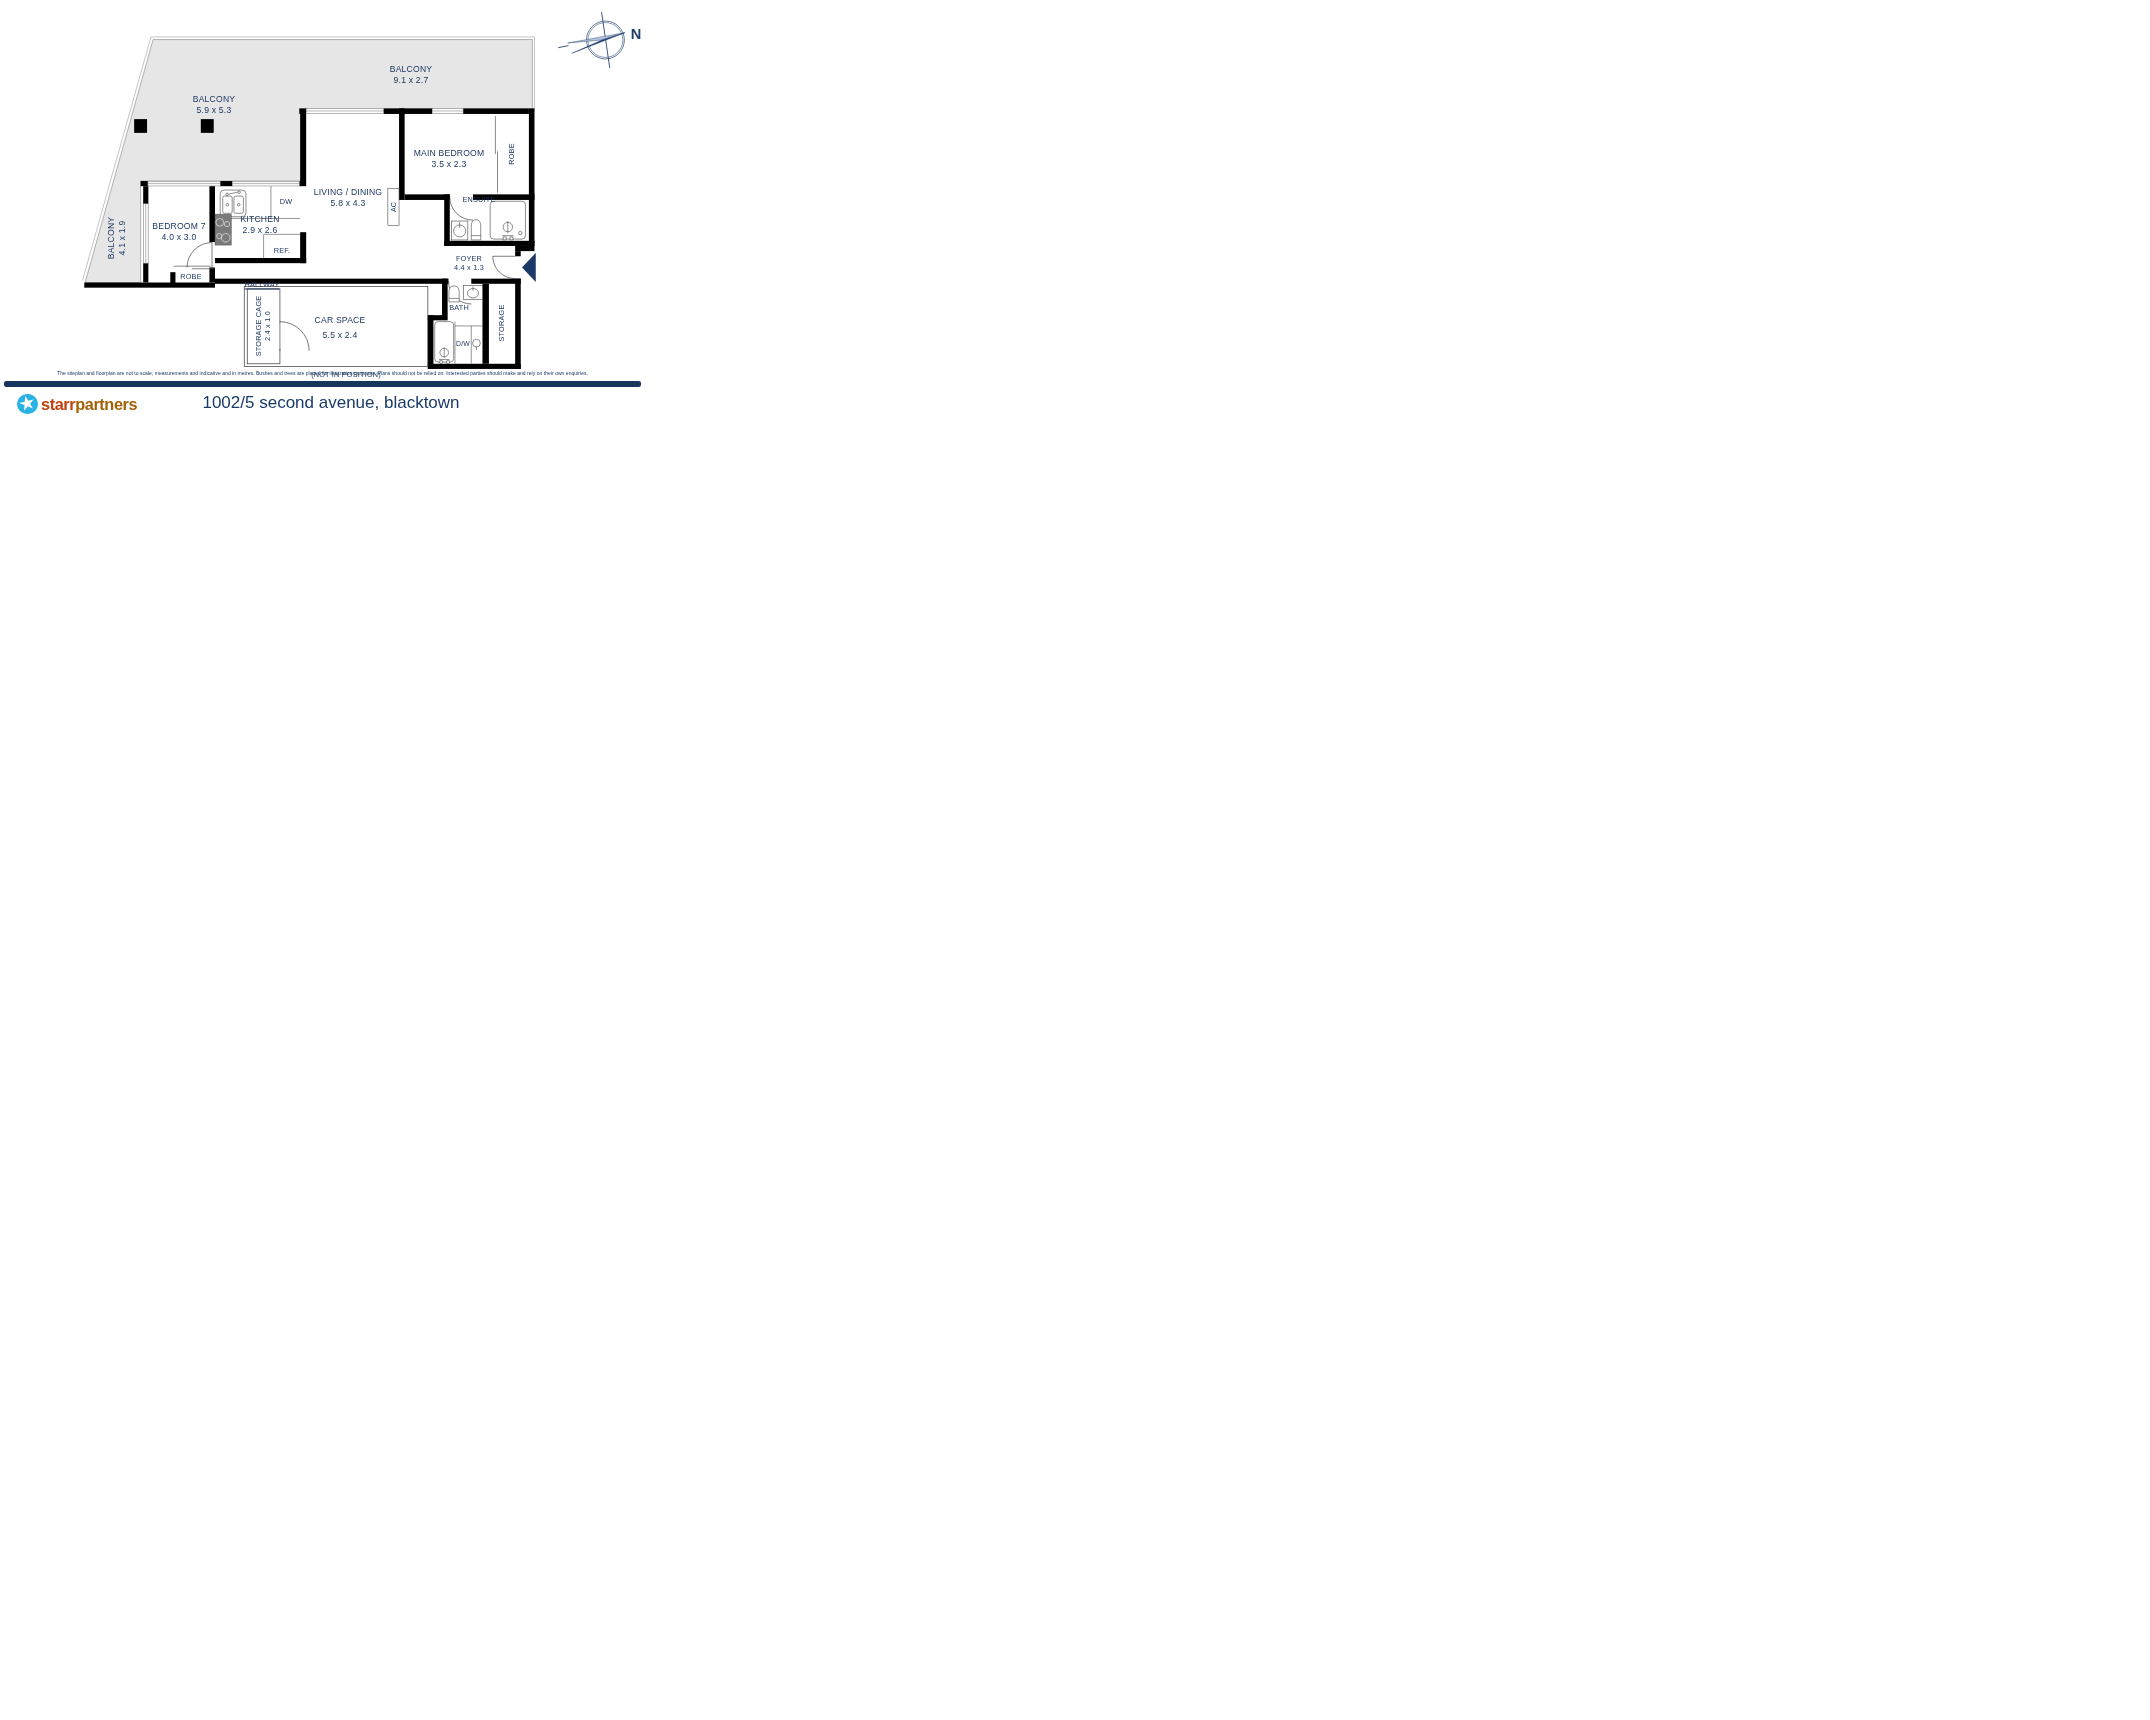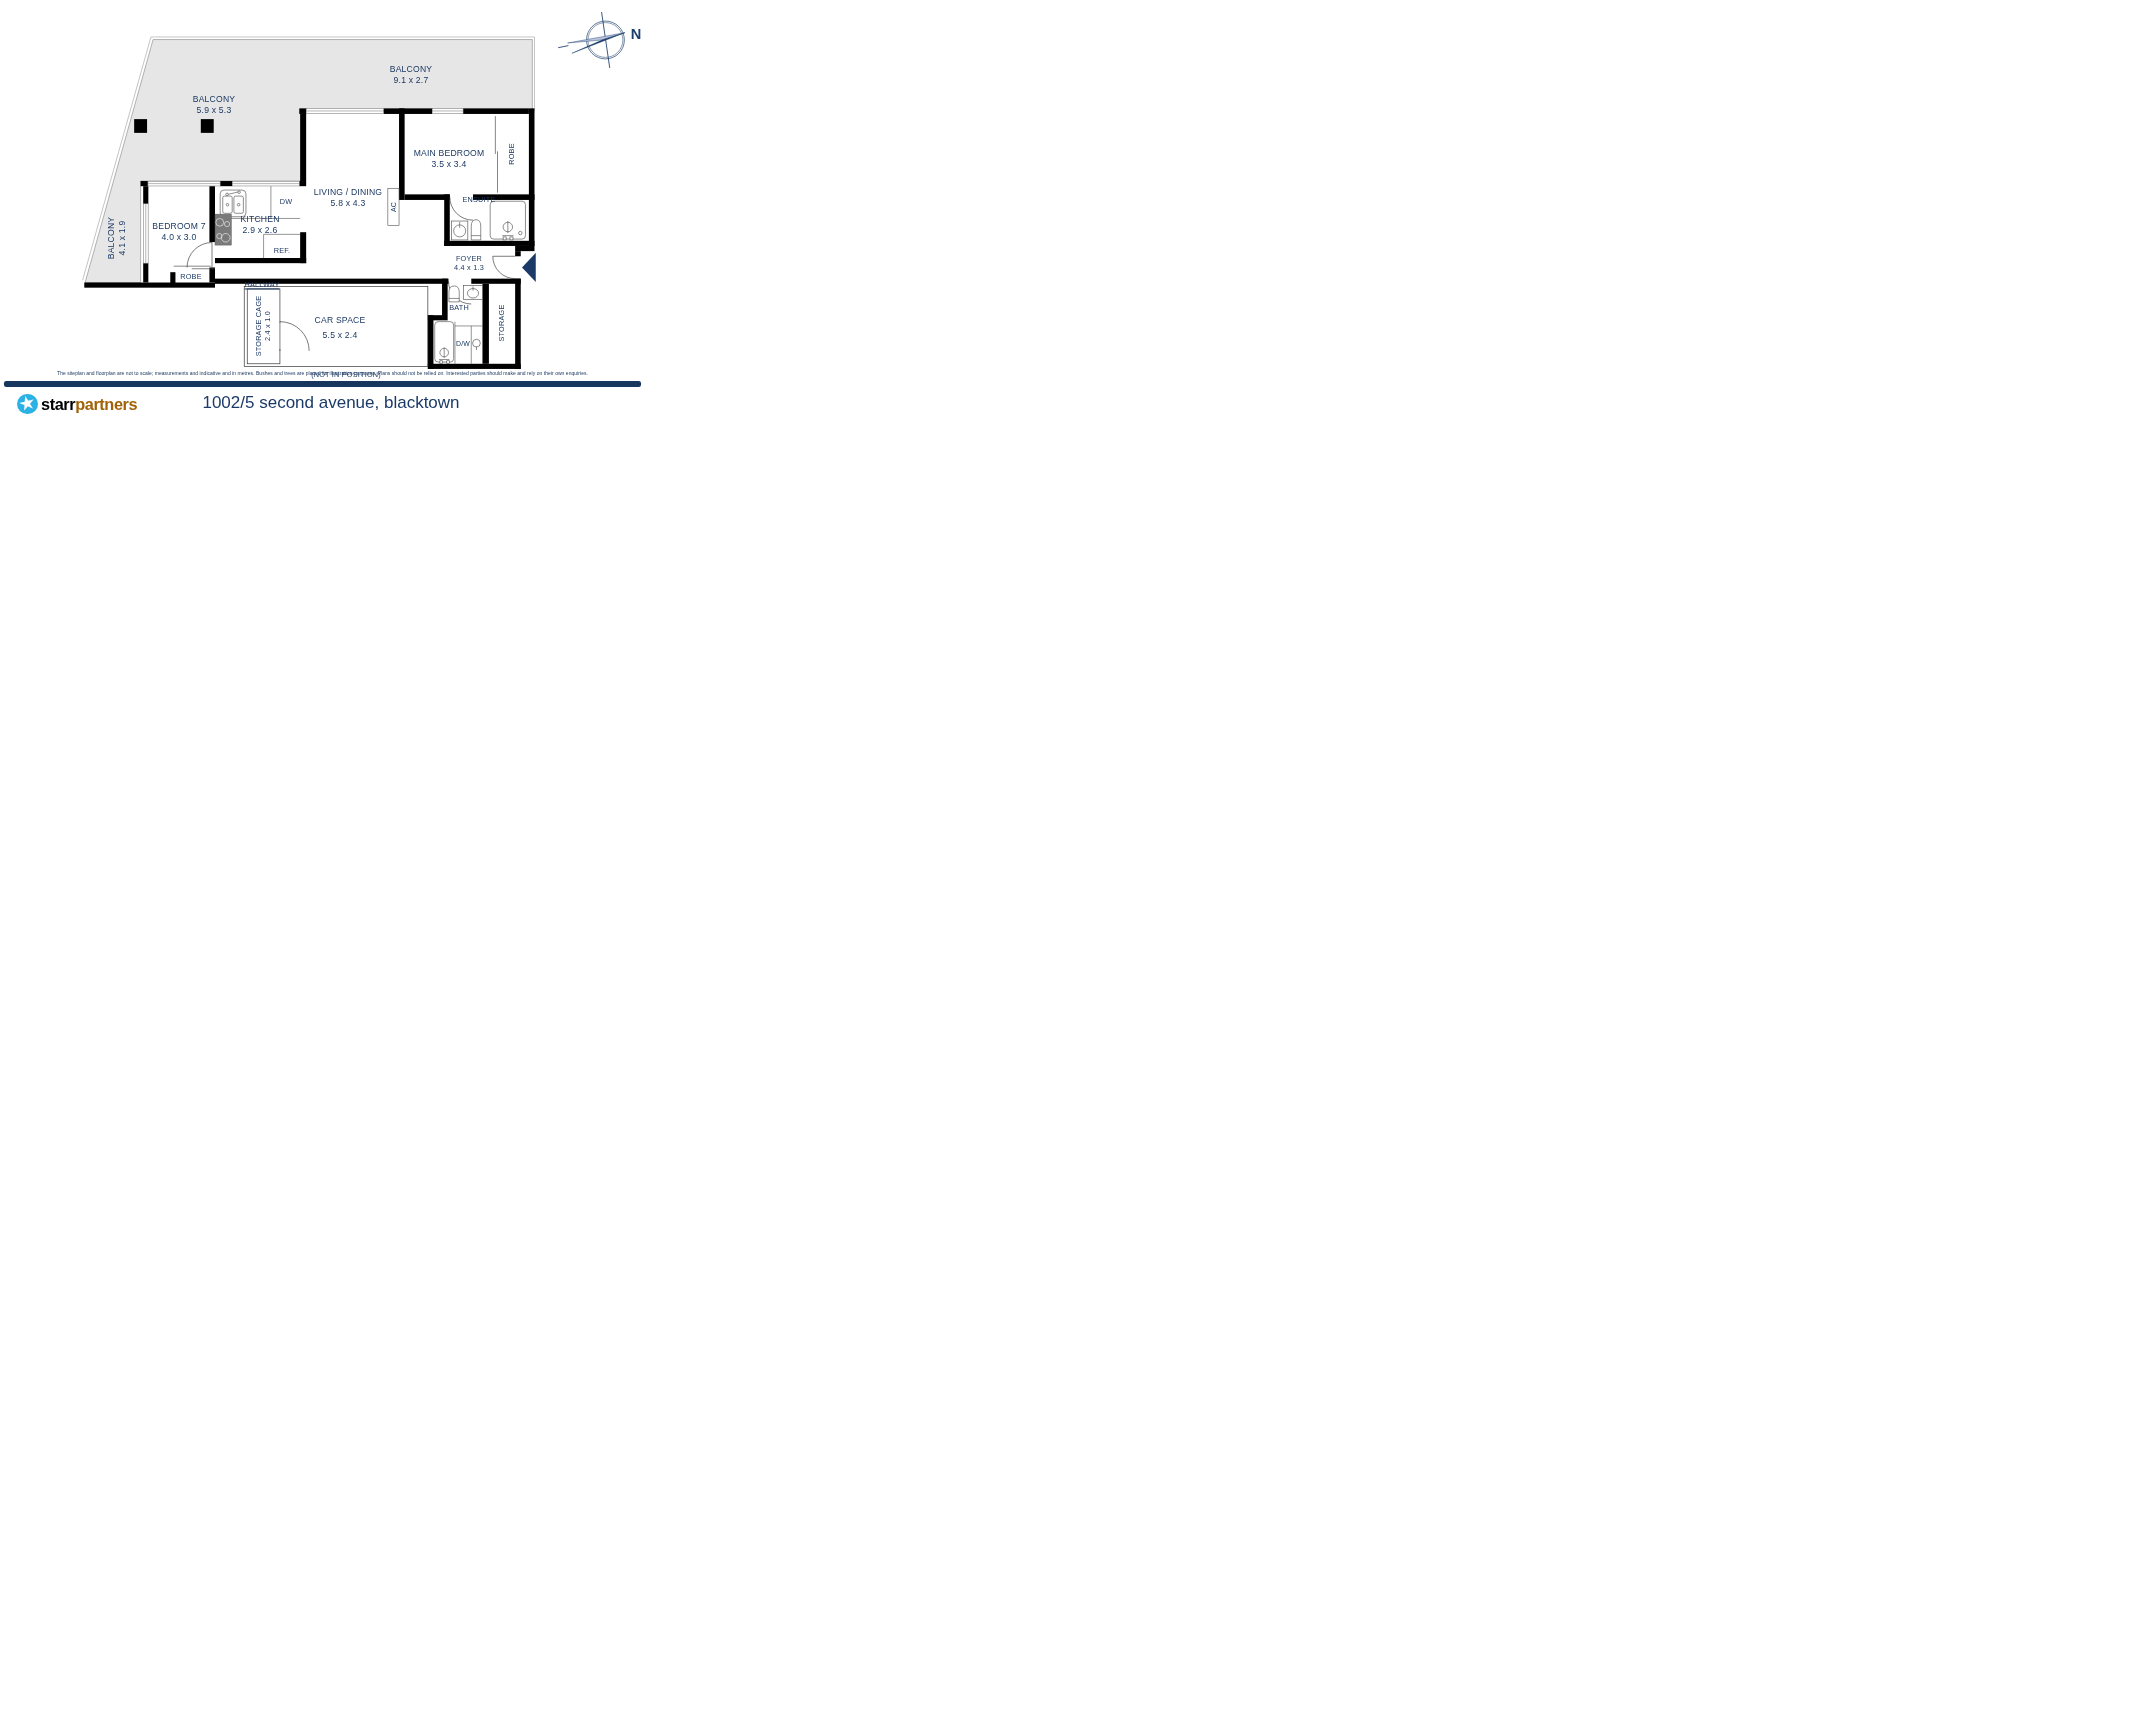--- a/index.html
+++ b/index.html
@@ -14,21 +14,21 @@
   .lbl .nm,.lbl .dims{display:block;}
   .disclaimer{position:absolute;left:0;top:370px;width:645px;text-align:center;
        color:#16335e;font-size:5px;letter-spacing:0.04px;}
   .navbar{position:absolute;left:4.3px;top:381px;width:637px;height:6px;
        background:#17365d;border-radius:2.2px;}
   .brand{position:absolute;left:17px;top:392px;height:24px;display:flex;align-items:center;}
   .brand-mark{width:20.6px;height:20.6px;border-radius:50%;background:#2bb2e5;position:relative;margin-right:3.4px;}
   .brand-mark span{position:absolute;left:50%;top:50%;transform:translate(-50%,-54%) rotate(-14deg);
        color:#fff;font-size:19px;line-height:1;}
   .brand-text{font-size:16.3px;font-weight:bold;letter-spacing:-0.4px;line-height:1;}
-  .brand-text .lt{color:#000000;}
+  .brand-text .lt{color:#c2410c;}
   .brand-text .dk{color:#a16207;}
   .address{position:absolute;left:331px;top:403px;transform:translate(-50%,-50%);
        color:#1b3a68;font-size:17px;font-weight:normal;white-space:nowrap;}
   .compass-n{position:absolute;left:636px;top:34px;transform:translate(-50%,-50%);
        color:#1c3e6b;font-size:14.6px;font-weight:600;}
 </style>
 </head>
 <body>
 
 <div id="stage">
@@ -212,21 +212,21 @@
     <span class="dims">5.9 x 5.3</span>
   </div>
 
   <div class="lbl rot" style="left:117px;top:238px;">
     <span class="nm">BALCONY</span>
     <span class="dims">4.1 x 1.9</span>
   </div>
 
   <div class="lbl" style="left:449px;top:159px;">
     <span class="nm">MAIN BEDROOM</span>
-    <span class="dims">3.5 x 3.4</span>
+    <span class="dims">3.5 x 2.3</span>
   </div>
 
   <div class="lbl rot sm" style="left:512px;top:154px;">
     <span class="nm">ROBE</span>
   </div>
 
   <div class="lbl" style="left:348px;top:198px;">
     <span class="nm">LIVING / DINING</span>
     <span class="dims">5.8 x 4.3</span>
   </div>

